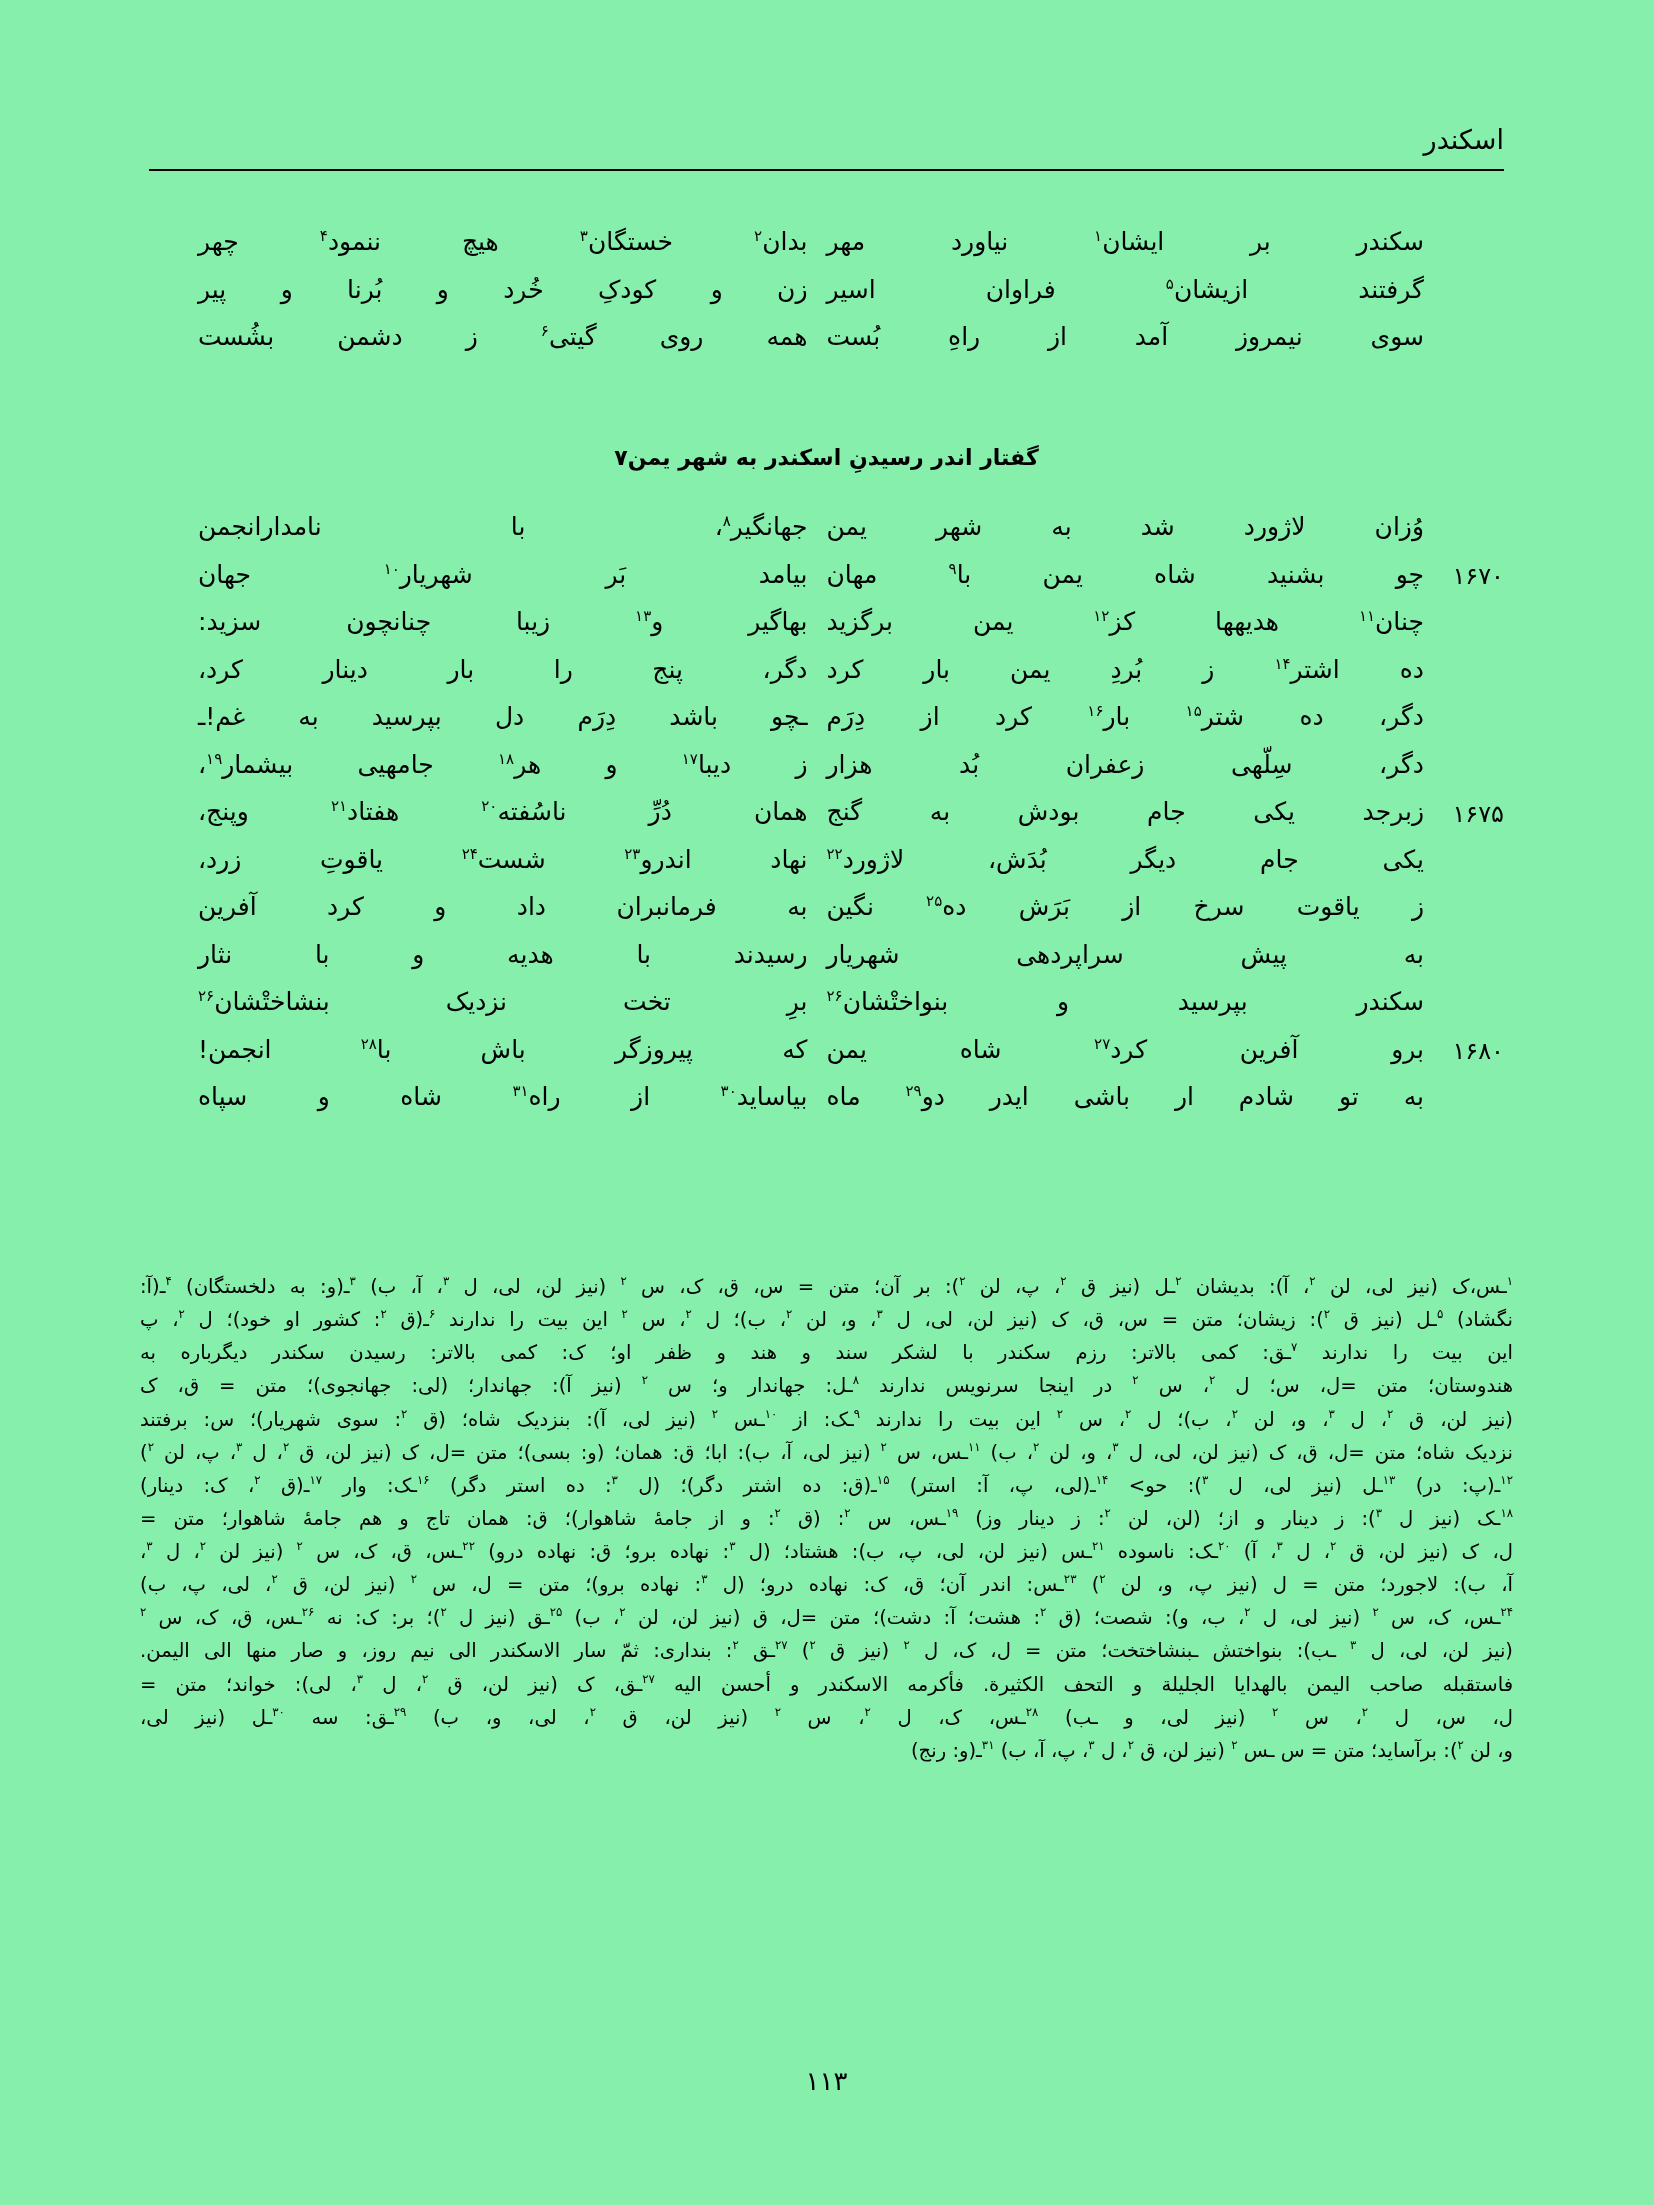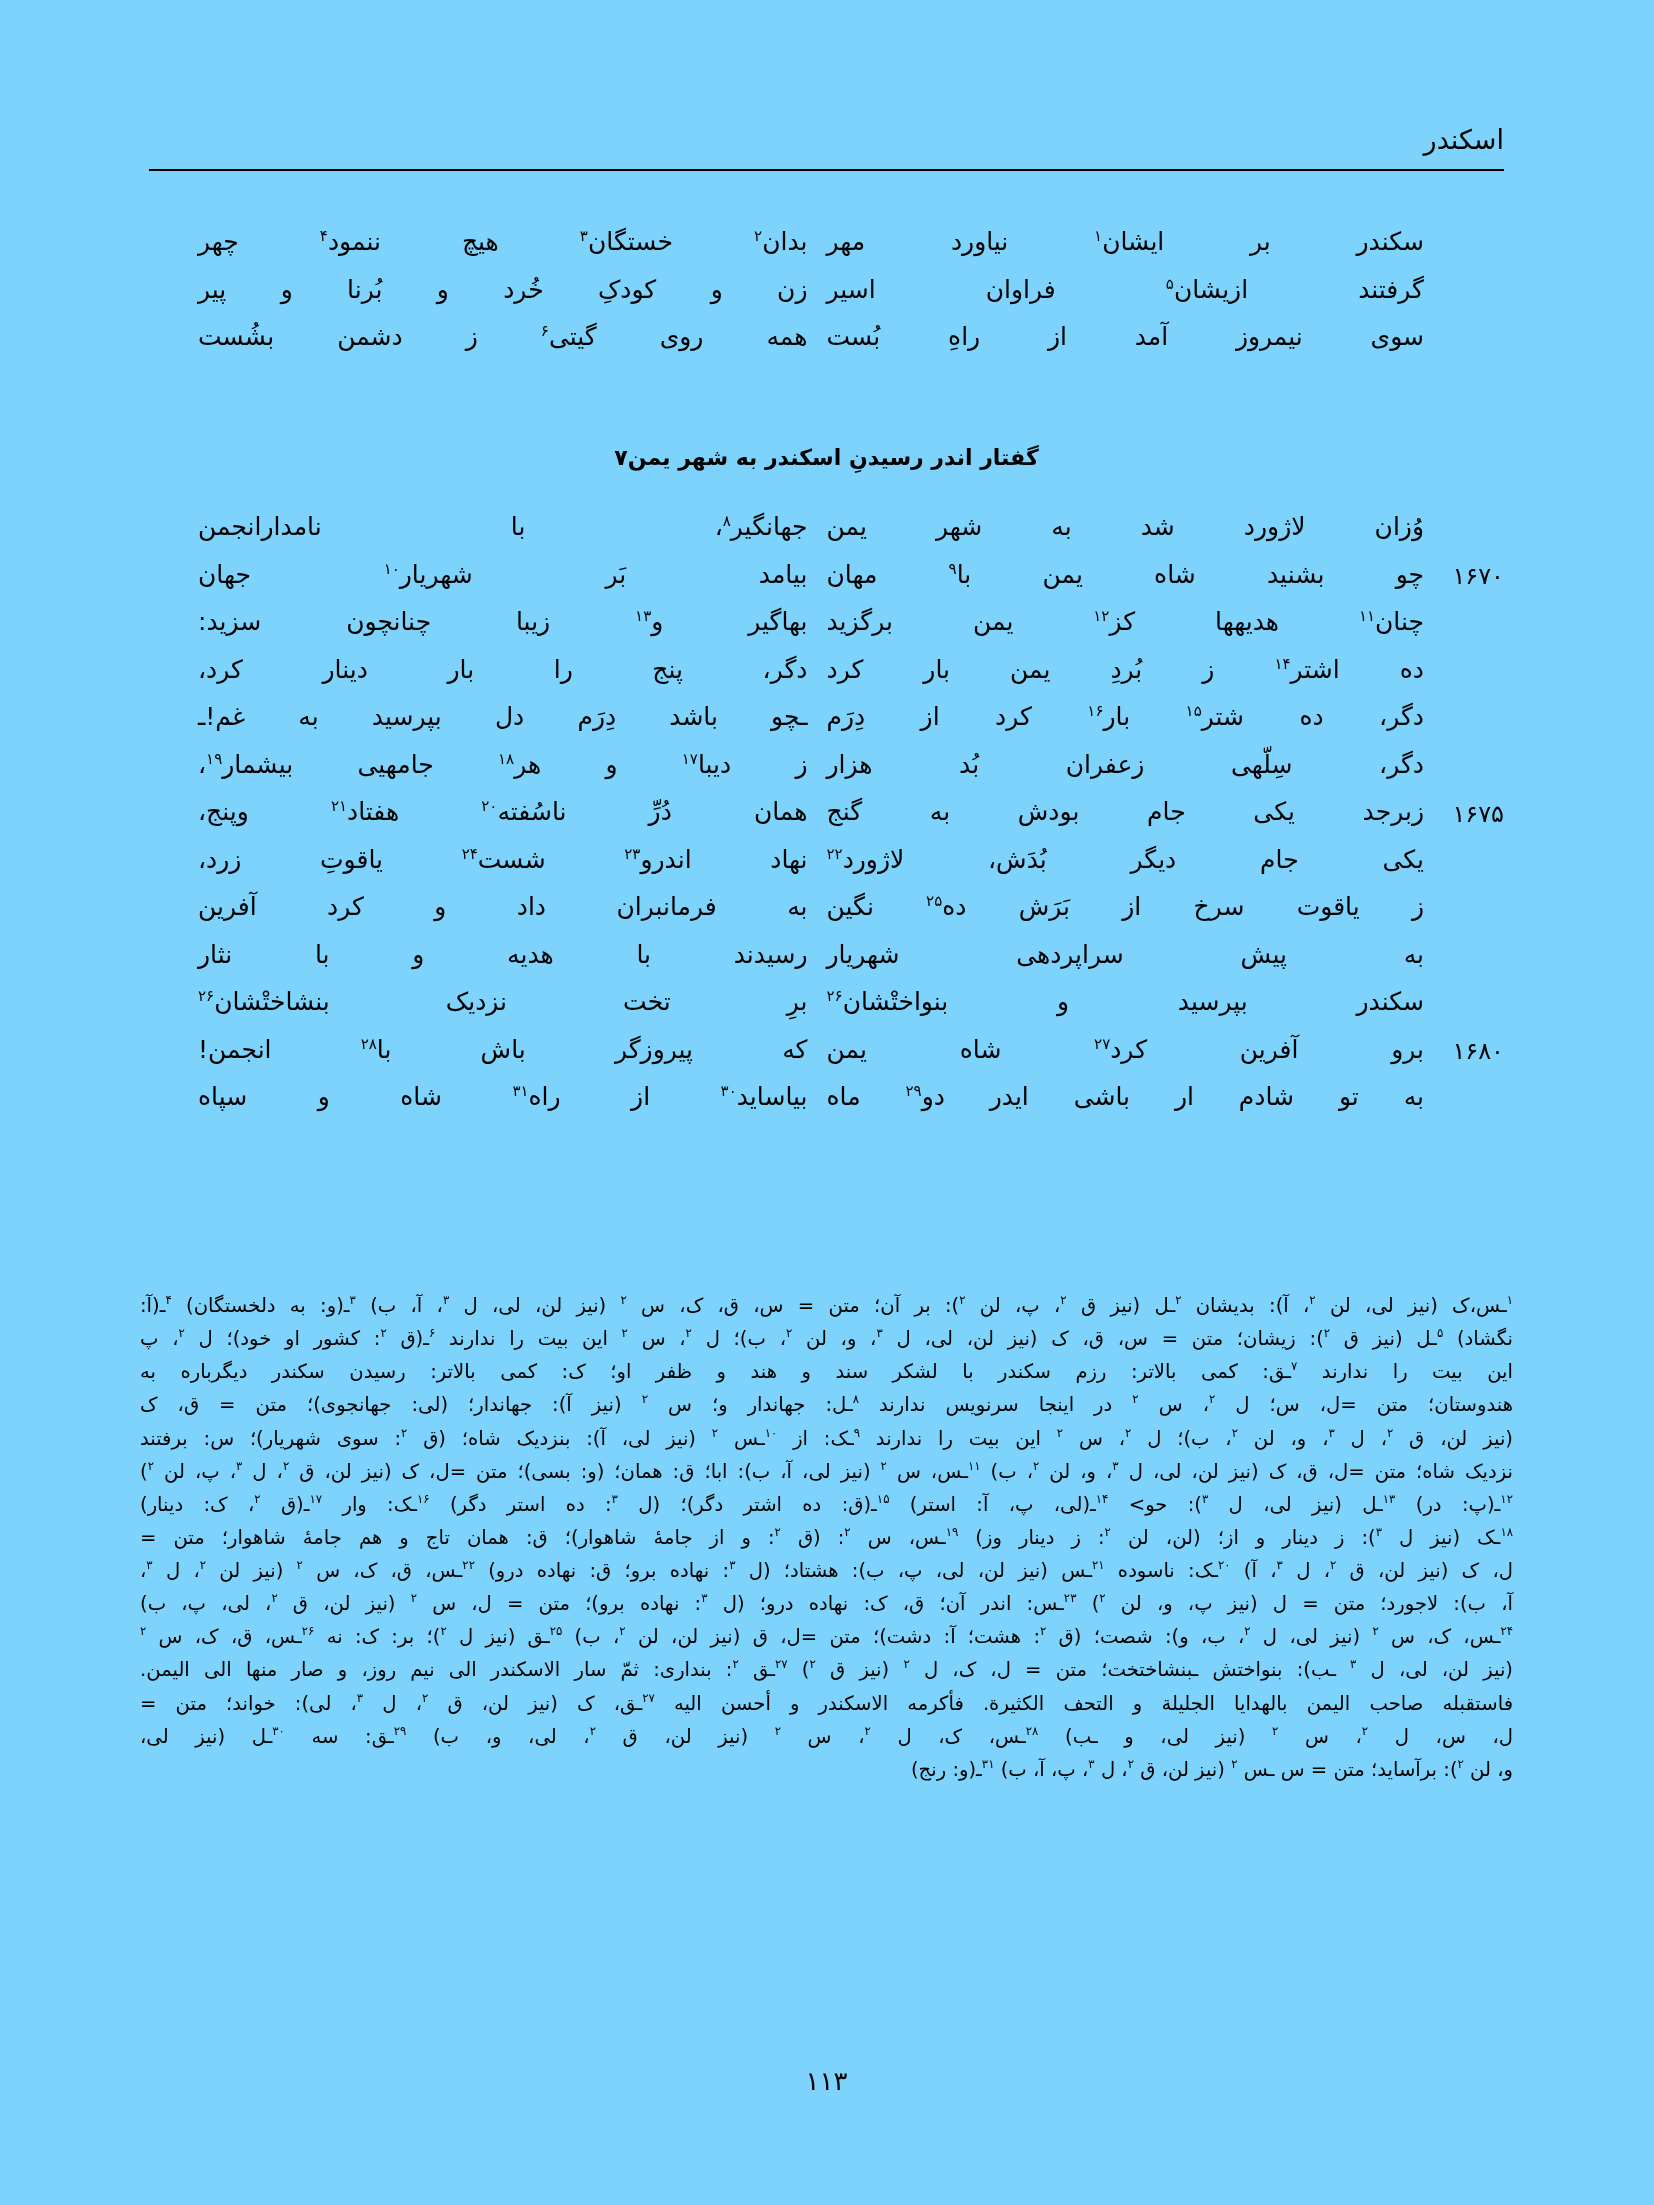--- a/index.html
+++ b/index.html
@@ -9,21 +9,21 @@
     background: #ffffff;
   }
   body {
     font-family: "DejaVu Sans", "Liberation Sans", sans-serif;
     color: #000000;
   }
   .page {
     position: relative;
     width: 1655px;
     height: 2205px;
-    background: #7dd3fc;
+    background: #86efac;
     box-sizing: border-box;
     overflow: hidden;
   }
 
   
   .header-zone {
     position: absolute;
     top: 126px;
     right: 150px;
     left: 150px;
@@ -131,21 +131,20 @@
     right: 141px;
     left: 141px;
     font-size: 19.6px;
     line-height: 1.62;
     text-align: justify;
     text-align-last: right;
     direction: rtl;
   }
   .apparatus .app-body {
     text-align: justify;
-    margin-top: 19px;
   }
   .app-line {
     display: block;
     text-align: justify;
     text-align-last: justify;
     margin-bottom: 1.4px;
   }
   .app-line.last {
     text-align-last: right;
   }

